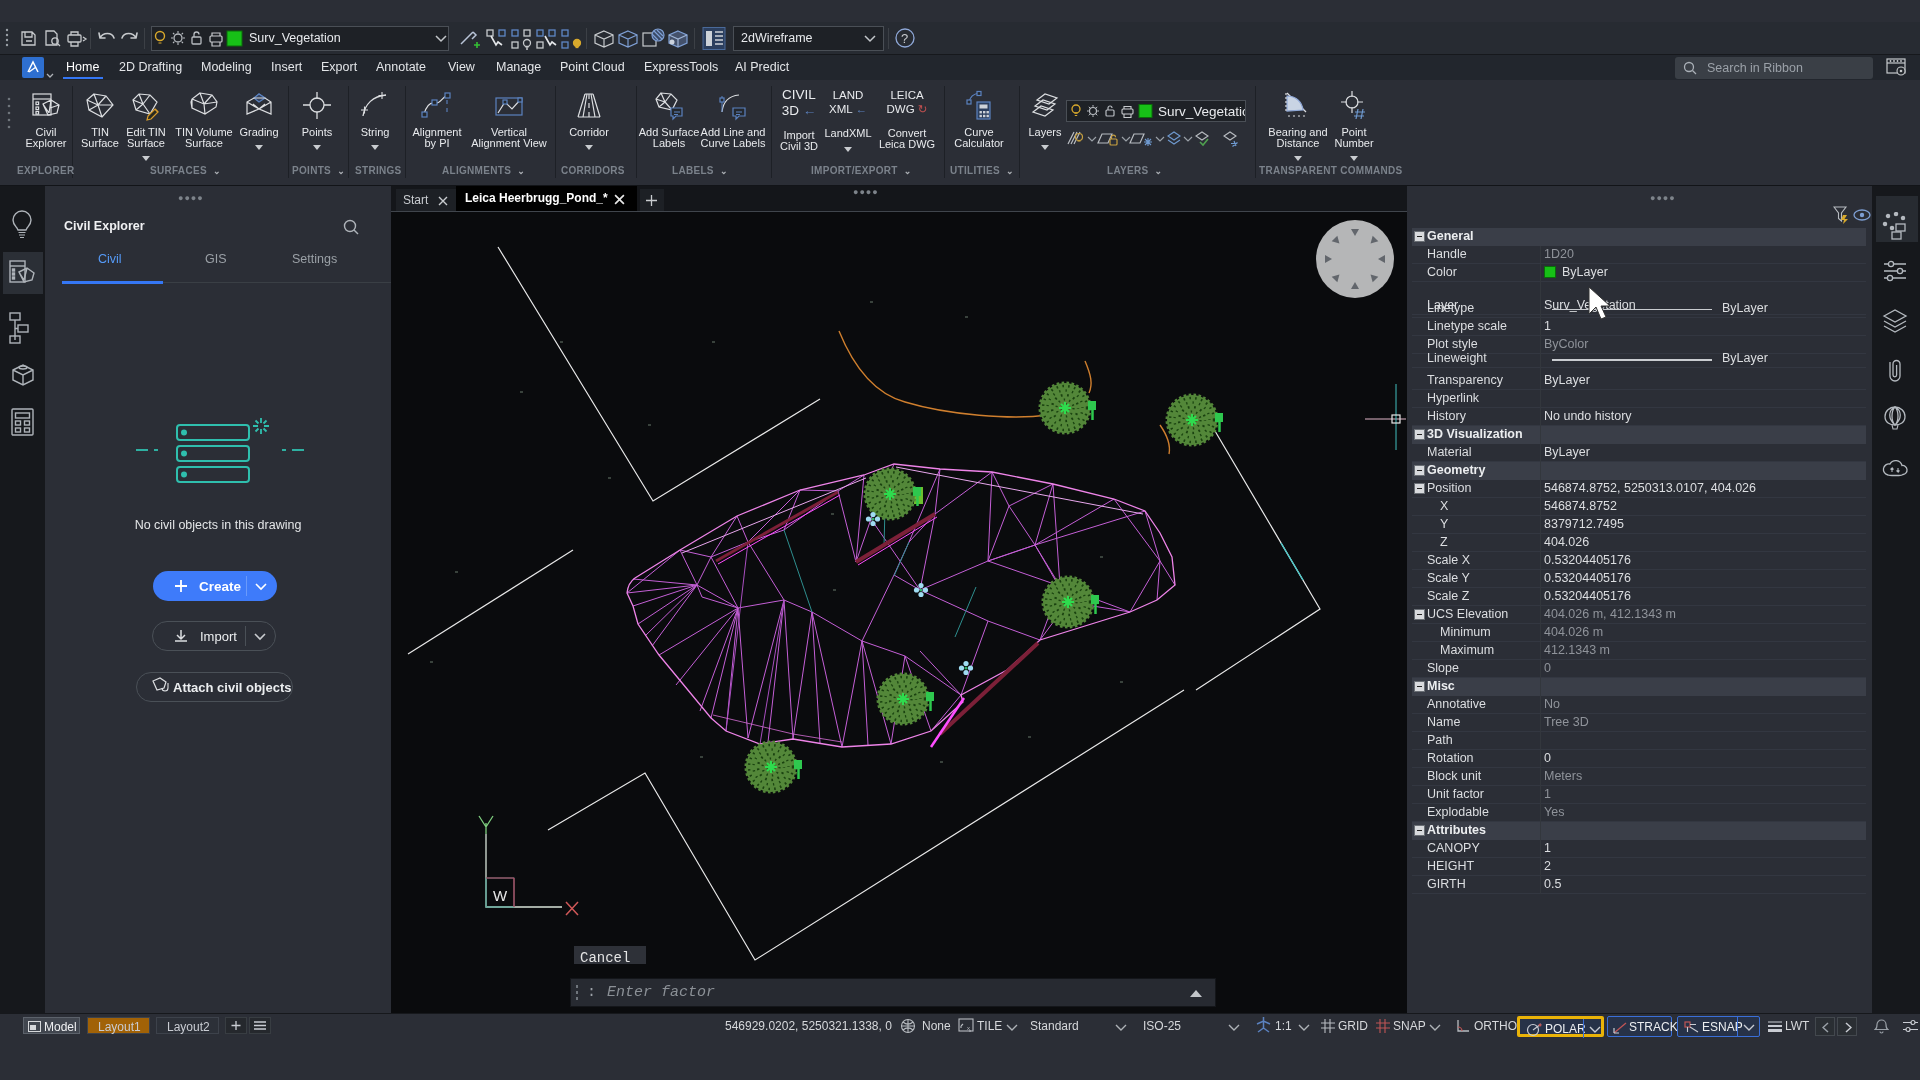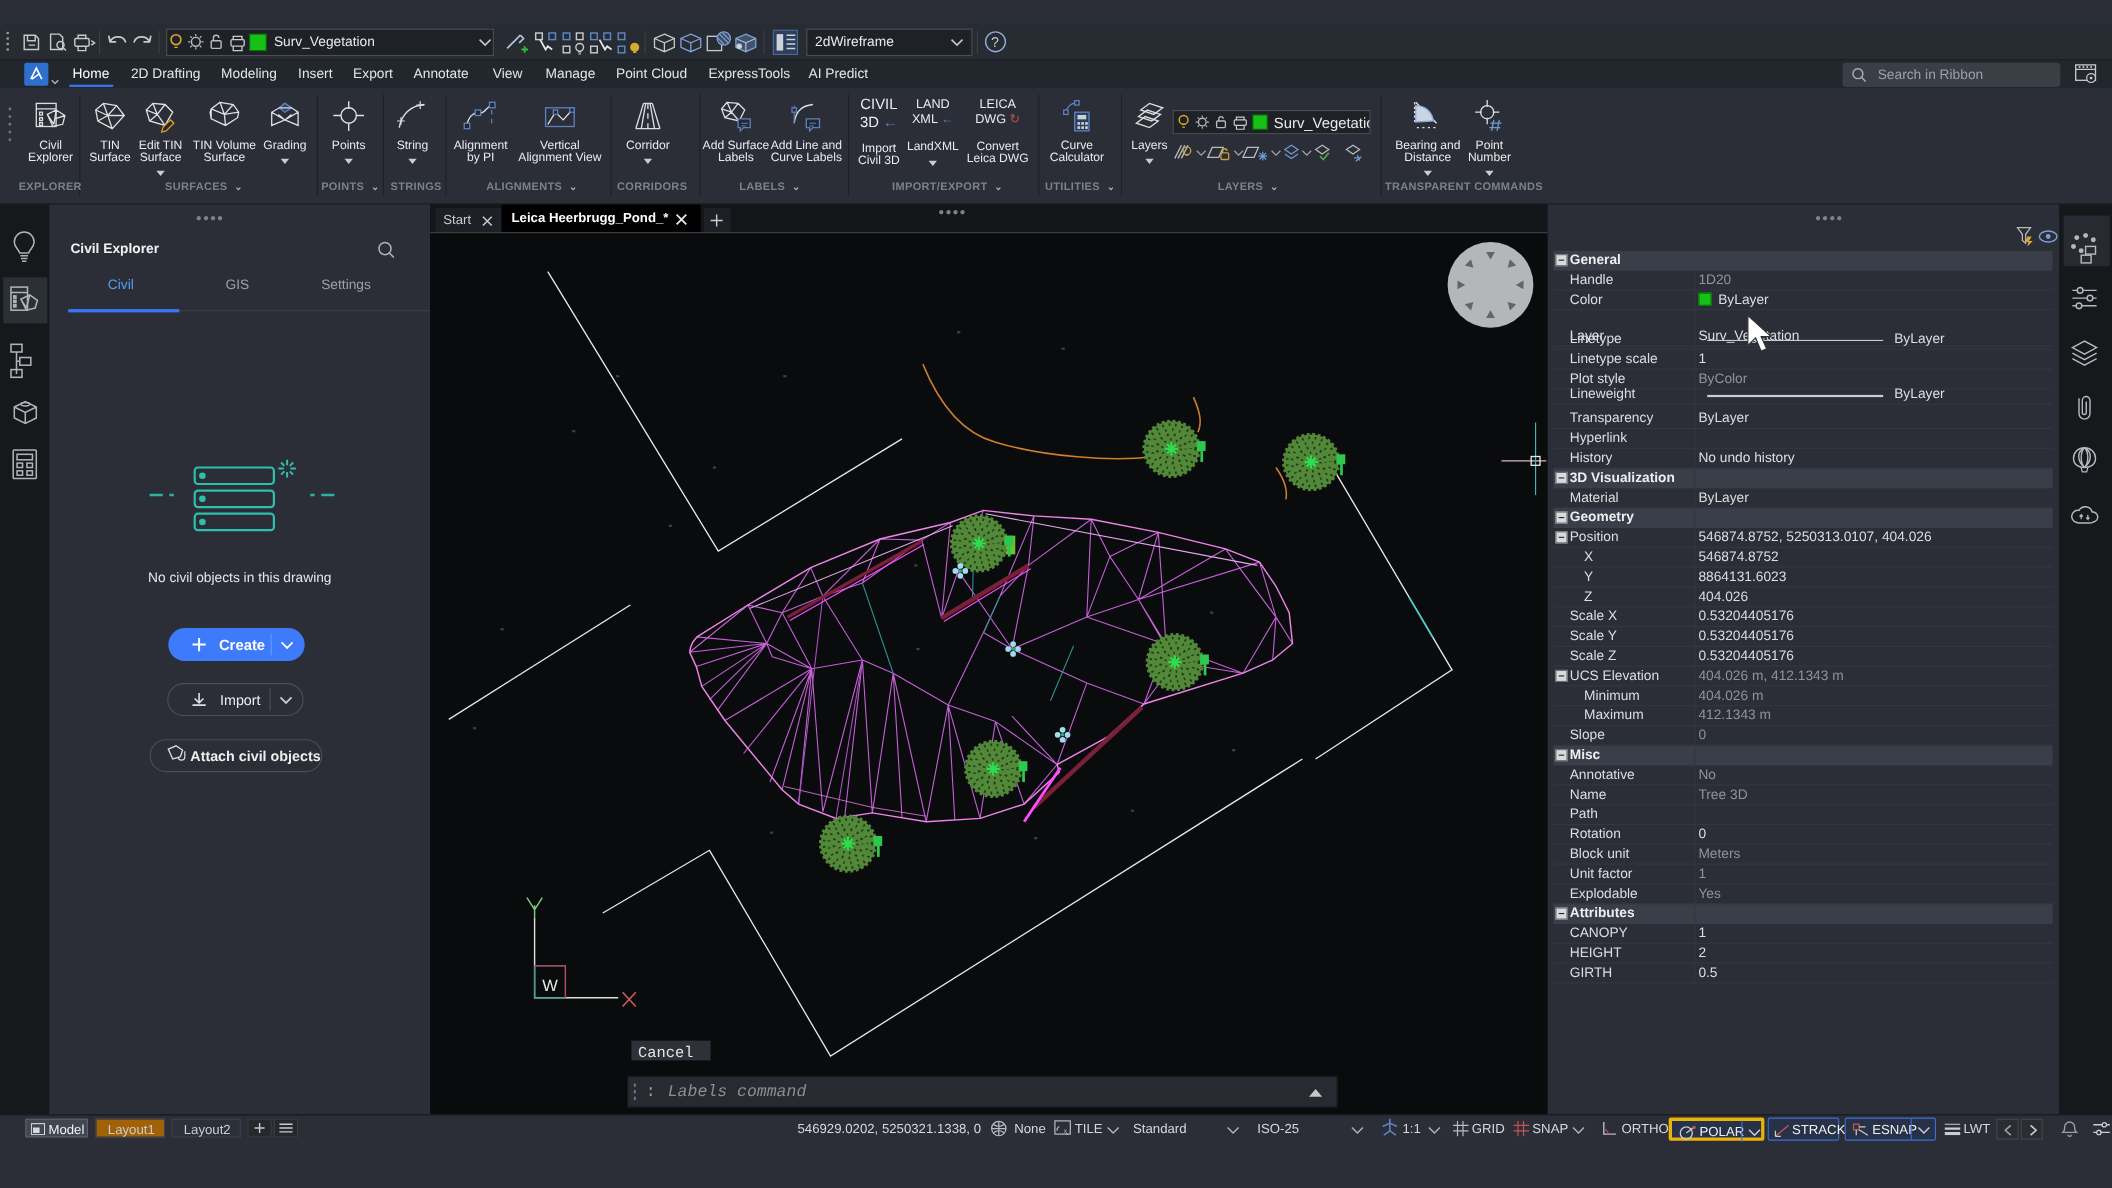--- a/index.html
+++ b/index.html
@@ -700,21 +700,21 @@
         </div>
       <div class="abs" style="left:179px;top:766px;width:646px;height:29px;background:#272a31;border:1px solid #14161a">
         <svg class="abs" style="left:5px;top:5px" width="8" height="18" viewBox="0 0 8 18">
           <g fill="#6f757c">
               <rect x="0" y="1" width="2" height="3"></rect>
               <rect x="0" y="7" width="2" height="3"></rect>
               <rect x="0" y="13" width="2" height="3"></rect>
             </g>
         </svg>
         <span style="position:absolute;left:16px;top:5px;font-family:'Liberation Mono',monospace;font-size:15px;color:#9da2a8">:</span>
-        <span style="position:absolute;left:36px;top:5px;font-family:'Liberation Mono',monospace;font-style:italic;font-size:15px;color:#8b9096">Labels command</span>
+        <span style="position:absolute;left:36px;top:5px;font-family:'Liberation Mono',monospace;font-style:italic;font-size:15px;color:#8b9096">Enter factor</span>
         <svg class="abs" style="left:618px;top:10px" width="14" height="9" viewBox="0 0 14 9">
             <path d="M1 8 L7 1 L13 8 Z" fill="#c3c6ca"></path>
           </svg>
       </div>
     </div>
   </div>
   <div id="rpanel" class="abs">
     <div class="abs" style="left:243px;top:7px;color:#7d838a;font-size:9px;letter-spacing:1px">●●●●</div>
     <svg class="abs" style="left:426px;top:19px" width="40" height="20" viewBox="0 0 40 20">
       <path d="M1 2 h12 l-4.5 6 v8 l-3 -2.5 v-5.5 z" fill="none" stroke="#b8bcc1" stroke-width="1.1"></path>
@@ -784,21 +784,21 @@
         <div class="mbox"></div>
         <span class="lab">Position</span>
         <span class="val">546874.8752, 5250313.0107, 404.026</span>
       </div>
     <div class="prow" style="top:312px">
         <span class="lab2">X</span>
         <span class="val">546874.8752</span>
       </div>
     <div class="prow" style="top:330px">
         <span class="lab2">Y</span>
-        <span class="val">8864131.6023</span>
+        <span class="val">8379712.7495</span>
       </div>
     <div class="prow" style="top:348px">
         <span class="lab2">Z</span>
         <span class="val">404.026</span>
       </div>
     <div class="prow" style="top:366px">
         <span class="lab">Scale X</span>
         <span class="val">0.53204405176</span>
       </div>
     <div class="prow" style="top:384px">

